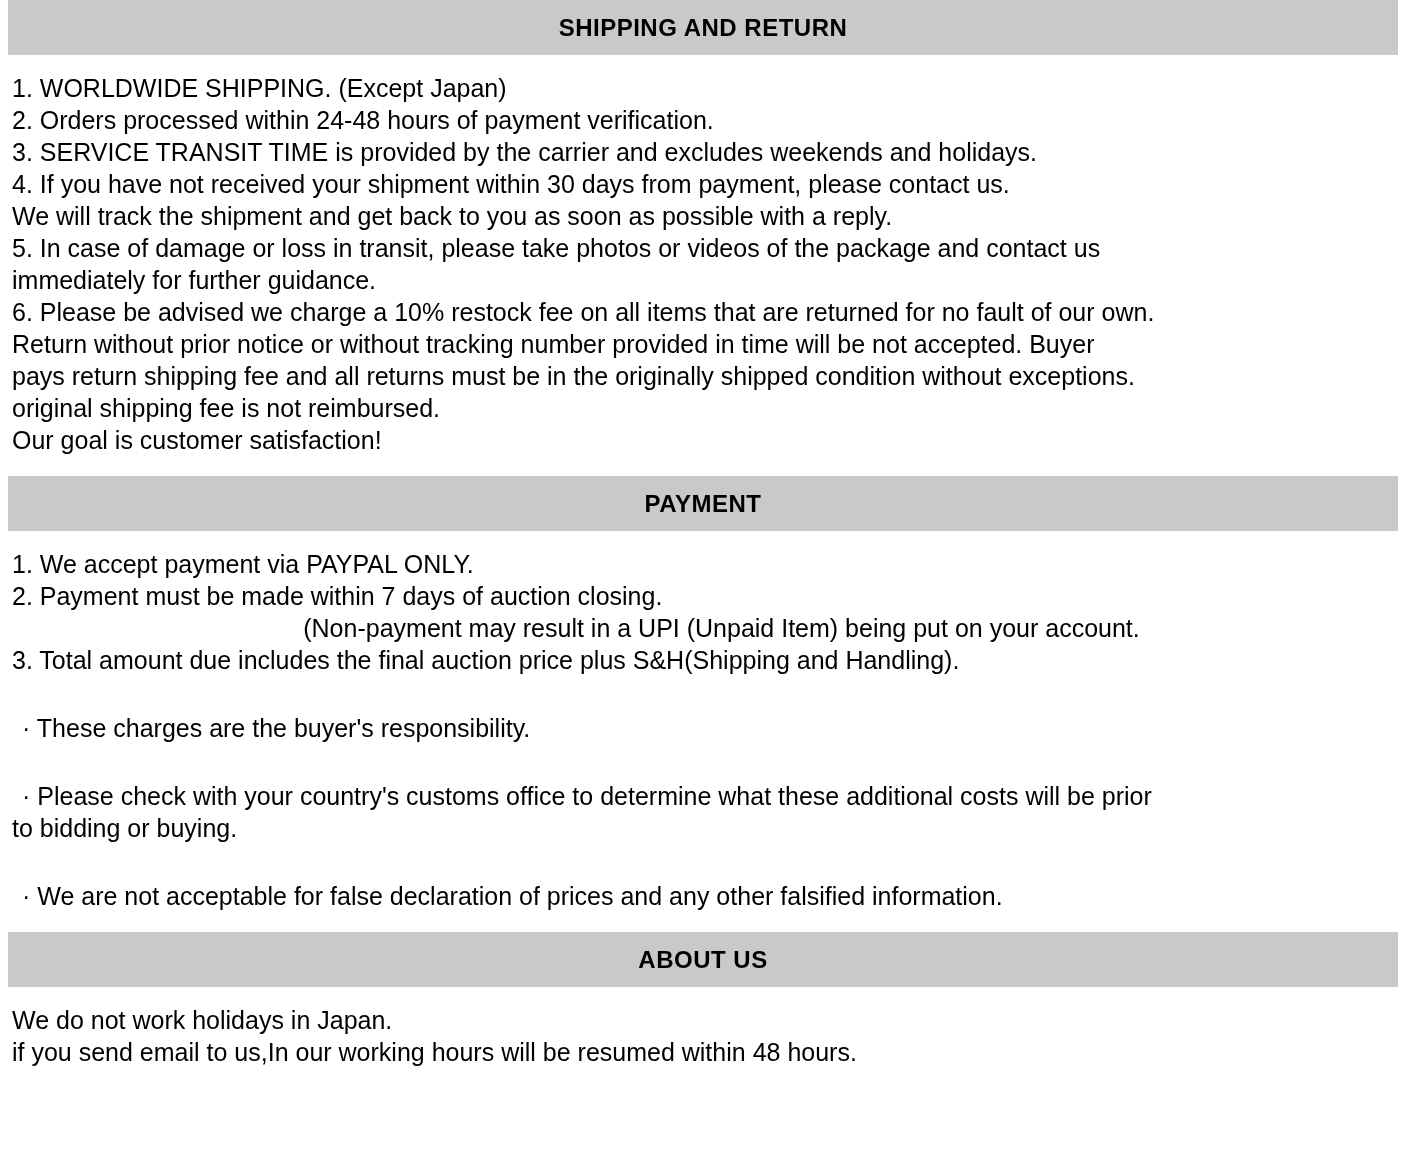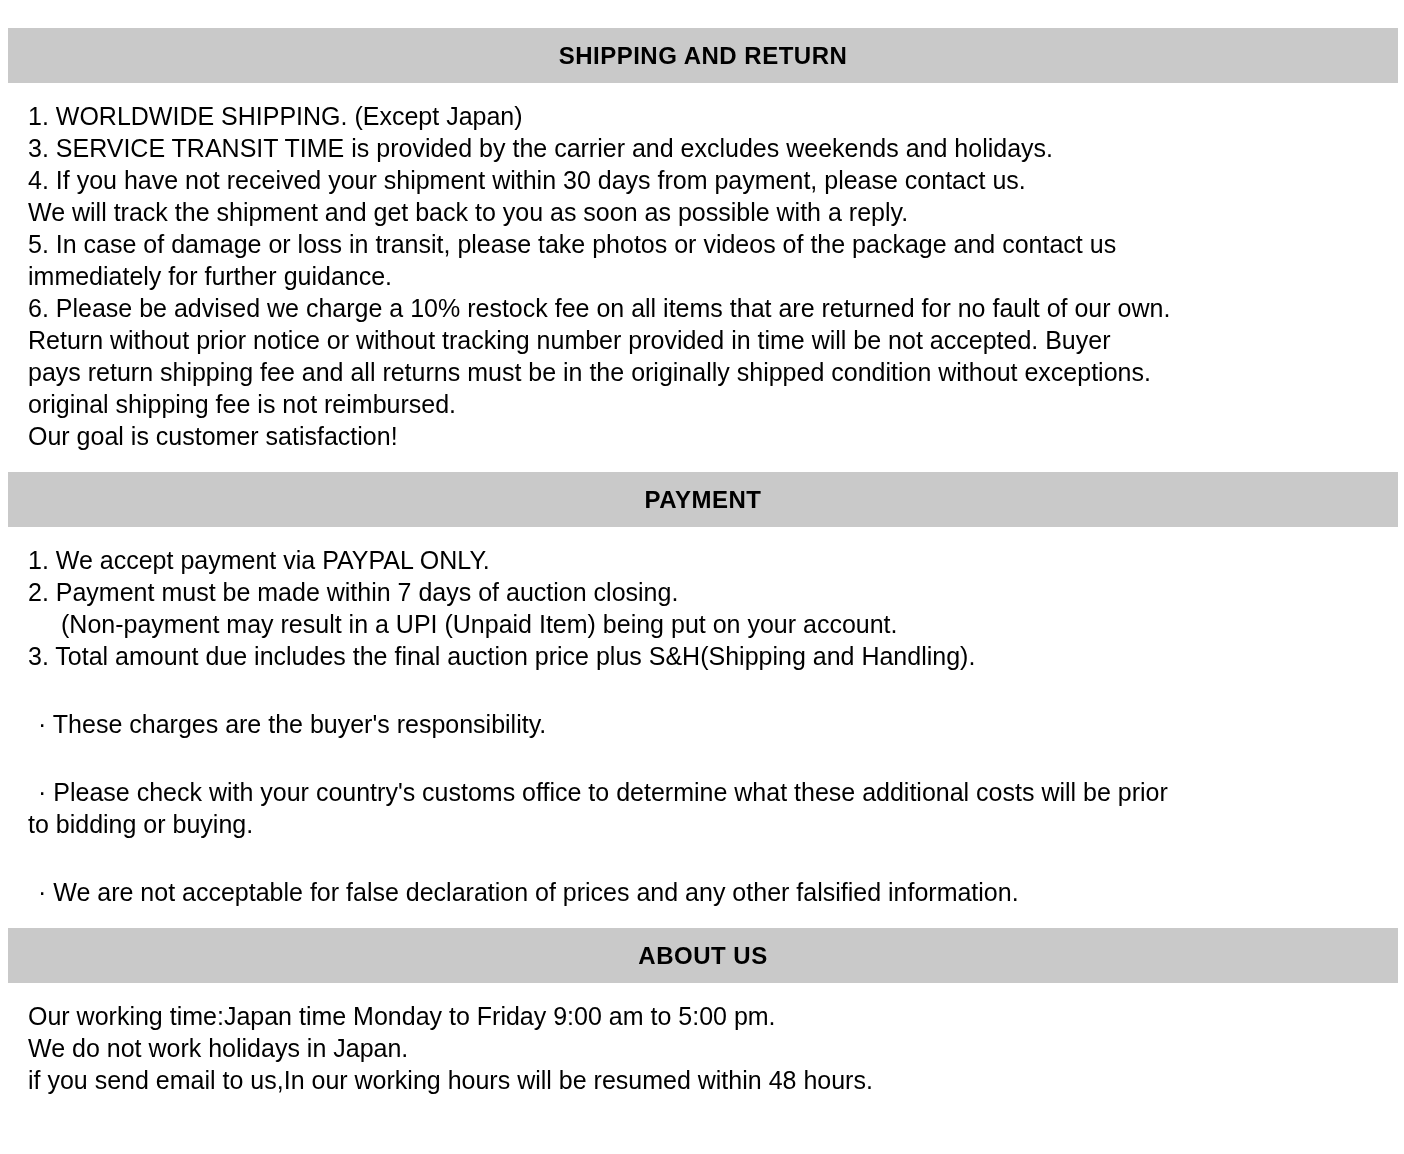--- a/index.html
+++ b/index.html
@@ -24,51 +24,53 @@
     margin: 0 6px 0 8px;
     background: var(--header-bg, #c9c9c9);
     display: flex;
     align-items: center;
     justify-content: center;
     font-weight: bold;
     font-size: 24px;
     letter-spacing: 0.5px;
   }
   .section:first-child .section-header {
-    margin-top: 28px;
+    margin-top: 0;
   }
   .section-body {
-    padding: 17px 6px 20px 28px;
+    padding: 17px 6px 20px 12px;
     font-size: 25px;
     line-height: 32px;
     white-space: nowrap;
   }
   .section:last-of-type .section-body {
     padding-bottom: 0;
   }
   .line { }
   .line.indent-sub {
     padding-left: 33px;
+    text-align: center;
   }
   .line.indent-bullet {
     padding-left: 10px;
     margin-top: 36px;
   }
 </style>
 </head>
 <body style="background: rgb(255, 255, 255); color: rgb(0, 0, 0);">
 
 <div class="page">
 
   <div class="section">
     <div class="section-header">
       <span>SHIPPING AND RETURN</span>
     </div>
     <div class="section-body">
         <div class="line">1. WORLDWIDE SHIPPING. (Except Japan)</div>
+        <div class="line">2. Orders processed within 24-48 hours of payment verification.</div>
         <div class="line">3. SERVICE TRANSIT TIME is provided by the carrier and excludes weekends and holidays.</div>
         <div class="line">4. If you have not received your shipment within 30 days from payment, please contact us.</div>
         <div class="line">We will track the shipment and get back to you as soon as possible with a reply.</div>
         <div class="line">5. In case of damage or loss in transit, please take photos or videos of the package and contact us</div>
         <div class="line">immediately for further guidance.</div>
         <div class="line">6. Please be advised we charge a 10% restock fee on all items that are returned for no fault of our own.</div>
         <div class="line">Return without prior notice or without tracking number provided in time will be not accepted. Buyer</div>
         <div class="line">pays return shipping fee and all returns must be in the originally shipped condition without exceptions.</div>
         <div class="line">original shipping fee is not reimbursed.</div>
         <div class="line">Our goal is customer satisfaction!</div>
@@ -89,19 +91,18 @@
         <div class="line">to bidding or buying.</div>
         <div class="line indent-bullet">· We are not acceptable for false declaration of prices and any other falsified information.</div>
       </div>
   </div>
 
   <div class="section">
     <div class="section-header">
       <span>ABOUT US</span>
     </div>
     <div class="section-body">
-        <div class="line">Our working time:Japan time Monday to Friday 9:00 am to 5:00 pm.</div>
         <div class="line">We do not work holidays in Japan.</div>
         <div class="line">if you send email to us,In our working hours will be resumed within 48 hours.</div>
       </div>
   </div>
 
 </div>
 
 </body></html>

